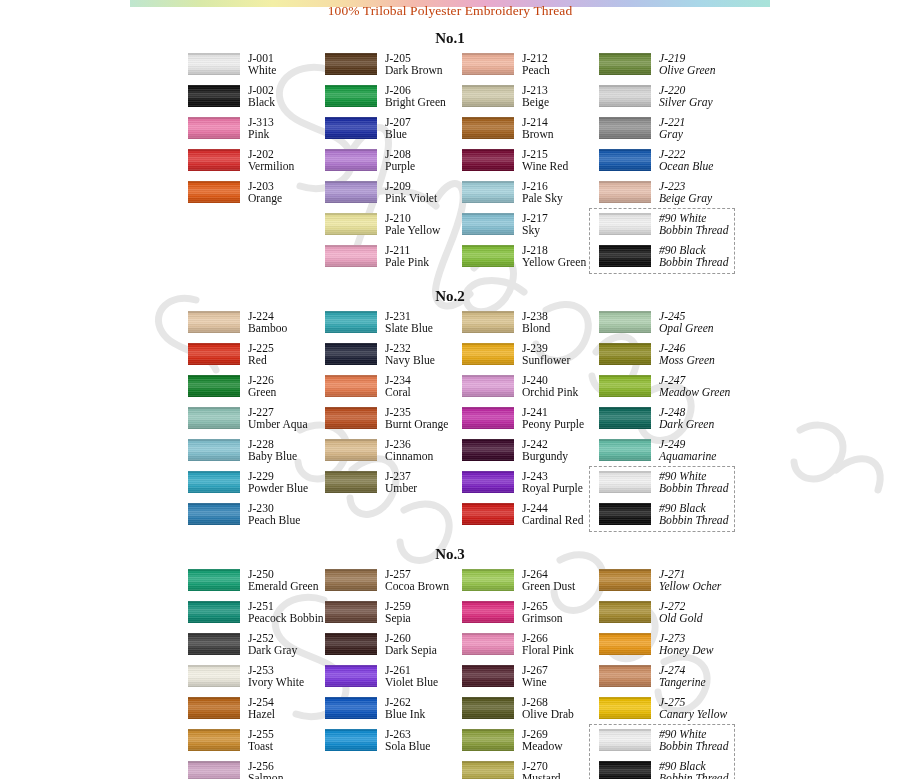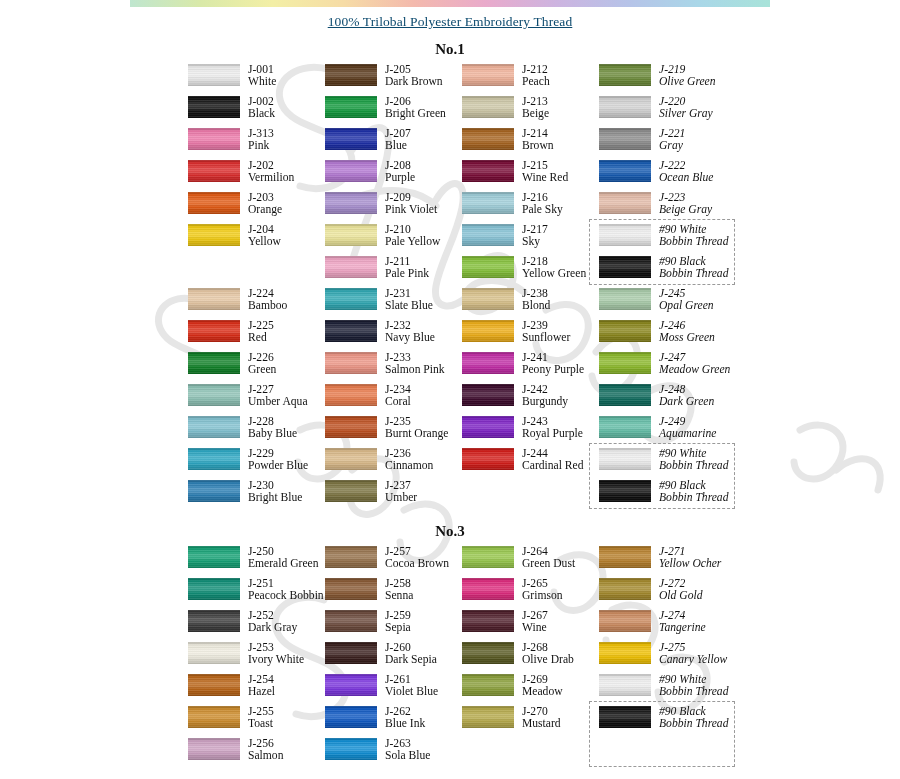--- a/index.html
+++ b/index.html
@@ -28,23 +28,22 @@
     z-index:3;
   }
 
   
   #page { position:relative; z-index:5; }
 
   #main-title {
     text-align:center;
     font-size:13.5px;
     letter-spacing:.1px;
-    padding-top:14px;
-    color:#0c4a6e;
-    text-decoration:underline;
+    padding-top:3px;
+    color:#c2410c;
   }
 
   .section { position:relative; }
   .section-title {
     text-align:center;
     font-weight:bold;
     font-size:15px;
     margin:11px 0 6px 0;
     color:#111;
   }
@@ -183,27 +182,20 @@
                 <div class="cname">Vermilion</div>
               </div>
             </div>
             <div class="thread-row">
               <div class="swatch" style="background: rgb(228, 90, 18);"></div>
               <div class="labels">
                 <div class="code">J-203</div>
                 <div class="cname">Orange</div>
               </div>
             </div>
-            <div class="thread-row">
-              <div class="swatch" style="background: rgb(244, 205, 16);"></div>
-              <div class="labels">
-                <div class="code">J-204</div>
-                <div class="cname">Yellow</div>
-              </div>
-            </div>
           </div>
           <div class="column">
             <div class="thread-row">
               <div class="swatch" style="background: rgb(91, 58, 28);"></div>
               <div class="labels">
                 <div class="code">J-205</div>
                 <div class="cname">Dark Brown</div>
               </div>
             </div>
             <div class="thread-row">
@@ -348,20 +340,21 @@
               <div class="labels">
                 <div class="code">#90  Black</div>
                 <div class="cname">Bobbin Thread</div>
               </div>
             </div>
             <div class="bobbin-box" style="top: 155px; height: 66px;"></div>
           </div>
         </div>
       </div>
       <div class="section">
+        <div class="section-title">No.2</div>
         <div class="columns">
           <div class="column">
             <div class="thread-row">
               <div class="swatch" style="background: rgb(231, 200, 164);"></div>
               <div class="labels">
                 <div class="code">J-224</div>
                 <div class="cname">Bamboo</div>
               </div>
             </div>
             <div class="thread-row">
@@ -396,47 +389,40 @@
               <div class="swatch" style="background: rgb(43, 168, 196);"></div>
               <div class="labels">
                 <div class="code">J-229</div>
                 <div class="cname">Powder Blue</div>
               </div>
             </div>
             <div class="thread-row">
               <div class="swatch" style="background: rgb(42, 127, 181);"></div>
               <div class="labels">
                 <div class="code">J-230</div>
-                <div class="cname">Bright Blue</div>
+                <div class="cname">Peach Blue</div>
               </div>
             </div>
           </div>
           <div class="column">
             <div class="thread-row">
               <div class="swatch" style="background: rgb(47, 169, 180);"></div>
               <div class="labels">
                 <div class="code">J-231</div>
                 <div class="cname">Slate Blue</div>
               </div>
             </div>
             <div class="thread-row">
               <div class="swatch" style="background: rgb(27, 31, 53);"></div>
               <div class="labels">
                 <div class="code">J-232</div>
                 <div class="cname">Navy Blue</div>
               </div>
             </div>
             <div class="thread-row">
-              <div class="swatch" style="background: rgb(239, 150, 134);"></div>
-              <div class="labels">
-                <div class="code">J-233</div>
-                <div class="cname">Salmon Pink</div>
-              </div>
-            </div>
-            <div class="thread-row">
               <div class="swatch" style="background: rgb(234, 123, 76);"></div>
               <div class="labels">
                 <div class="code">J-234</div>
                 <div class="cname">Coral</div>
               </div>
             </div>
             <div class="thread-row">
               <div class="swatch" style="background: rgb(191, 79, 31);"></div>
               <div class="labels">
                 <div class="code">J-235</div>
@@ -464,20 +450,27 @@
               <div class="labels">
                 <div class="code">J-238</div>
                 <div class="cname">Blond</div>
               </div>
             </div>
             <div class="thread-row">
               <div class="swatch" style="background: rgb(239, 174, 21);"></div>
               <div class="labels">
                 <div class="code">J-239</div>
                 <div class="cname">Sunflower</div>
+              </div>
+            </div>
+            <div class="thread-row">
+              <div class="swatch" style="background: rgb(221, 154, 213);"></div>
+              <div class="labels">
+                <div class="code">J-240</div>
+                <div class="cname">Orchid Pink</div>
               </div>
             </div>
             <div class="thread-row">
               <div class="swatch" style="background: rgb(195, 43, 167);"></div>
               <div class="labels">
                 <div class="code">J-241</div>
                 <div class="cname">Peony Purple</div>
               </div>
             </div>
             <div class="thread-row">
@@ -612,27 +605,20 @@
           </div>
           <div class="column">
             <div class="thread-row">
               <div class="swatch" style="background: rgb(150, 113, 74);"></div>
               <div class="labels">
                 <div class="code">J-257</div>
                 <div class="cname">Cocoa Brown</div>
               </div>
             </div>
             <div class="thread-row">
-              <div class="swatch" style="background: rgb(138, 90, 52);"></div>
-              <div class="labels">
-                <div class="code">J-258</div>
-                <div class="cname">Senna</div>
-              </div>
-            </div>
-            <div class="thread-row">
               <div class="swatch" style="background: rgb(108, 74, 60);"></div>
               <div class="labels">
                 <div class="code">J-259</div>
                 <div class="cname">Sepia</div>
               </div>
             </div>
             <div class="thread-row">
               <div class="swatch" style="background: rgb(58, 31, 29);"></div>
               <div class="labels">
                 <div class="code">J-260</div>
@@ -670,20 +656,27 @@
               </div>
             </div>
             <div class="thread-row">
               <div class="swatch" style="background: rgb(224, 42, 126);"></div>
               <div class="labels">
                 <div class="code">J-265</div>
                 <div class="cname">Grimson</div>
               </div>
             </div>
             <div class="thread-row">
+              <div class="swatch" style="background: rgb(238, 138, 185);"></div>
+              <div class="labels">
+                <div class="code">J-266</div>
+                <div class="cname">Floral Pink</div>
+              </div>
+            </div>
+            <div class="thread-row">
               <div class="swatch" style="background: rgb(81, 32, 44);"></div>
               <div class="labels">
                 <div class="code">J-267</div>
                 <div class="cname">Wine</div>
               </div>
             </div>
             <div class="thread-row">
               <div class="swatch" style="background: rgb(89, 90, 34);"></div>
               <div class="labels">
                 <div class="code">J-268</div>
@@ -711,20 +704,27 @@
               <div class="labels">
                 <div class="code">J-271</div>
                 <div class="cname">Yellow Ocher</div>
               </div>
             </div>
             <div class="thread-row">
               <div class="swatch" style="background: rgb(165, 138, 43);"></div>
               <div class="labels">
                 <div class="code">J-272</div>
                 <div class="cname">Old Gold</div>
+              </div>
+            </div>
+            <div class="thread-row">
+              <div class="swatch" style="background: rgb(239, 154, 20);"></div>
+              <div class="labels">
+                <div class="code">J-273</div>
+                <div class="cname">Honey Dew</div>
               </div>
             </div>
             <div class="thread-row">
               <div class="swatch" style="background: rgb(204, 138, 94);"></div>
               <div class="labels">
                 <div class="code">J-274</div>
                 <div class="cname">Tangerine</div>
               </div>
             </div>
             <div class="thread-row">

